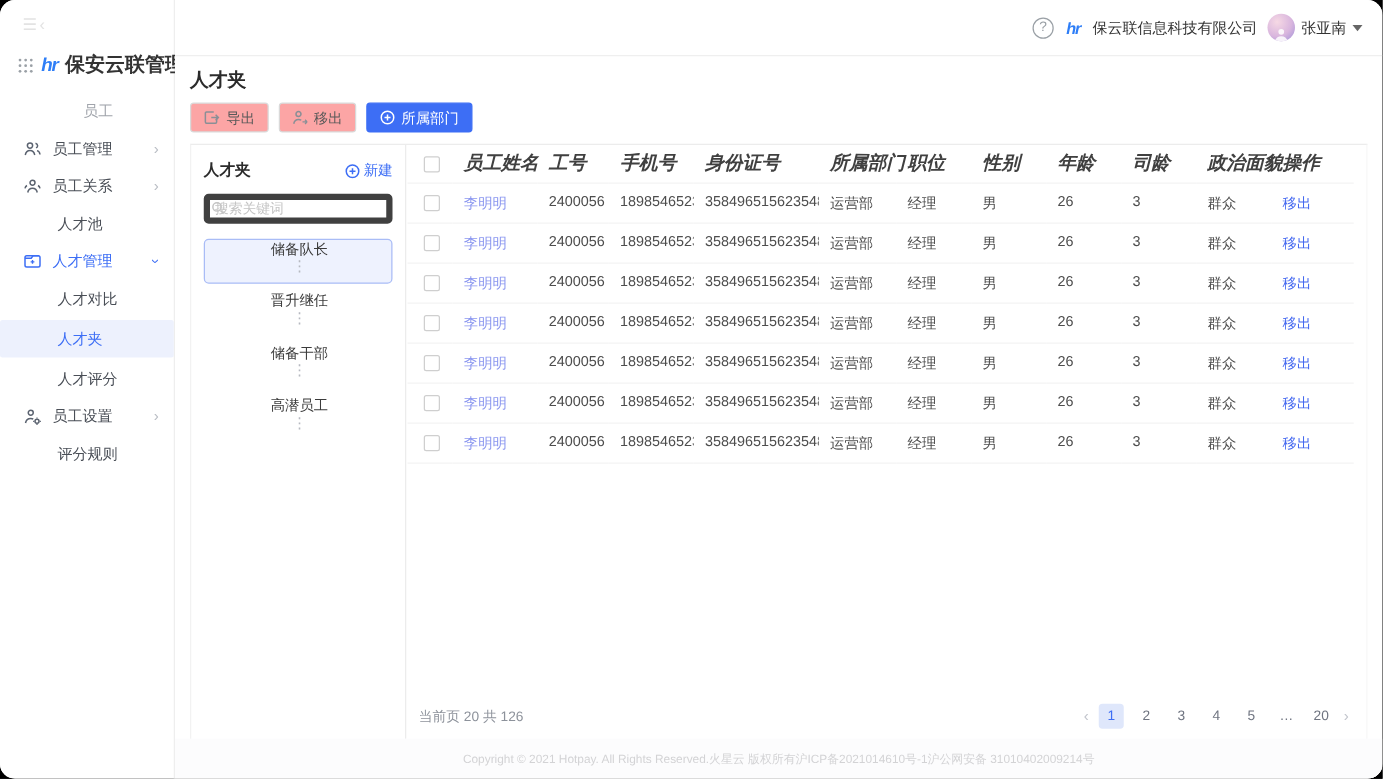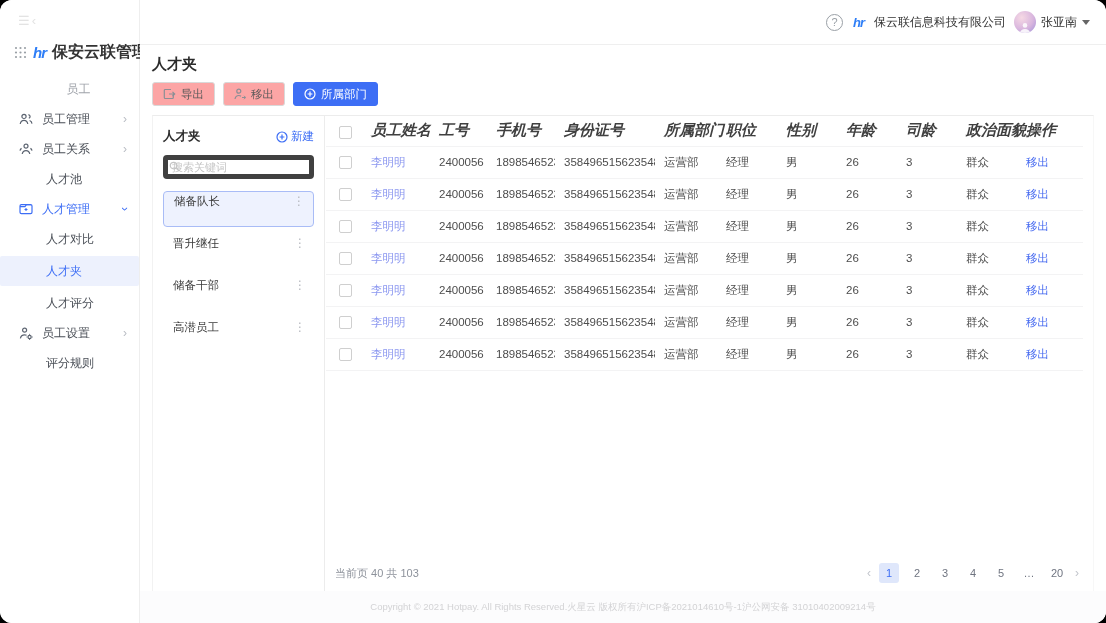--- a/index.html
+++ b/index.html
@@ -47,21 +47,21 @@
   .card { flex:1; display:flex; border-top:1px solid #ececec; margin:0 12px; border-left:1px solid #f2f2f2; border-right:1px solid #f7f7f7; min-height:0; }
   
   .folders { width:172px; flex:0 0 172px; border-right:1px solid #ececec; padding:10px 10px 0 10px; }
   .folders-head { display:flex; align-items:center; justify-content:space-between; padding:2px 0 10px 0; }
   .folders-title { font-size:12.5px; font-weight:700; color:#2b2b2b; }
   .new-link { display:flex; align-items:center; gap:3px; color:#3d6ef5; font-size:11.5px; cursor:pointer; }
   .folder-search { position:relative; margin-bottom:12px; }
   .folder-search input { width:100%; height:24px; border:5px solid #404040; border-radius:4px; padding:0 6px 0 4px; font-size:11px; outline:none; font-family:inherit; }
   .folder-search input::placeholder { color:#c4c4c4; }
   .folder-search .mag { position:absolute; left:6px; top:6px; }
-  .folder-item { height:36px; display:flex; align-items:center; justify-content:space-between; padding:0 8px 16px 10px; font-size:11.5px; color:#3b3b3b; margin-bottom:6px; border-radius:4px; cursor:pointer; }
+  .folder-item { height:36px; display:flex; align-items:center; justify-content:space-between; padding:0 8px 16px 10px; font-size:11.5px; color:#3b3b3b; margin-bottom:6px; border-radius:4px; cursor:pointer;flex-direction:column; }
   .folder-item.selected { background:#eef2fe; border:1px solid #a9bcf6; }
   .kebab { color:#b6b9c0; font-size:12px; letter-spacing:0; line-height:1; cursor:pointer; }
 
   
   .table-area { flex:1; display:flex; flex-direction:column; min-width:0; }
   table { border-collapse:collapse; table-layout:fixed; width:757px; margin-left:1px; }
   thead th { font-size:15px; color:#404040; font-weight:700; text-align:left; height:30px; padding:0 4px 0 9px; white-space:nowrap;font-style:italic; }
   tbody td { font-size:11.5px; color:#4d4d4d; height:32px; padding:0 4px 0 9px; border-top:1px solid #f3f3f4; white-space:nowrap; overflow:hidden; }
   tbody tr:last-child td { border-bottom:1px solid #f3f3f4; }
   td.c-check, th.c-check { padding-left:13px; }
@@ -431,21 +431,21 @@
                 <td>3</td>
                 <td>群众</td>
                 <td><span class="link-action">移出</span></td>
               </tr>
             </tbody>
         </table>
 
         <div class="table-fill"></div>
 
         <div class="pager-bar">
-          <span class="pager-summary">当前页 40 共 103</span>
+          <span class="pager-summary">当前页 20 共 126</span>
           <div class="pager">
             <span class="pg-arrow">‹</span>
             <span class="pg active">1</span>
             <span class="pg">2</span>
             <span class="pg">3</span>
             <span class="pg">4</span>
             <span class="pg">5</span>
             <span class="pg">…</span>
             <span class="pg">20</span>
             <span class="pg-arrow">›</span>

